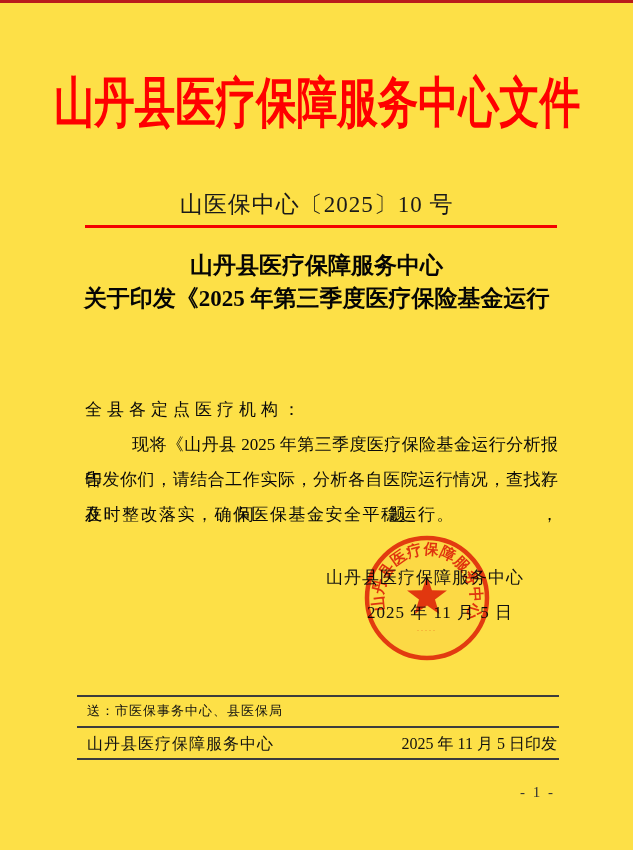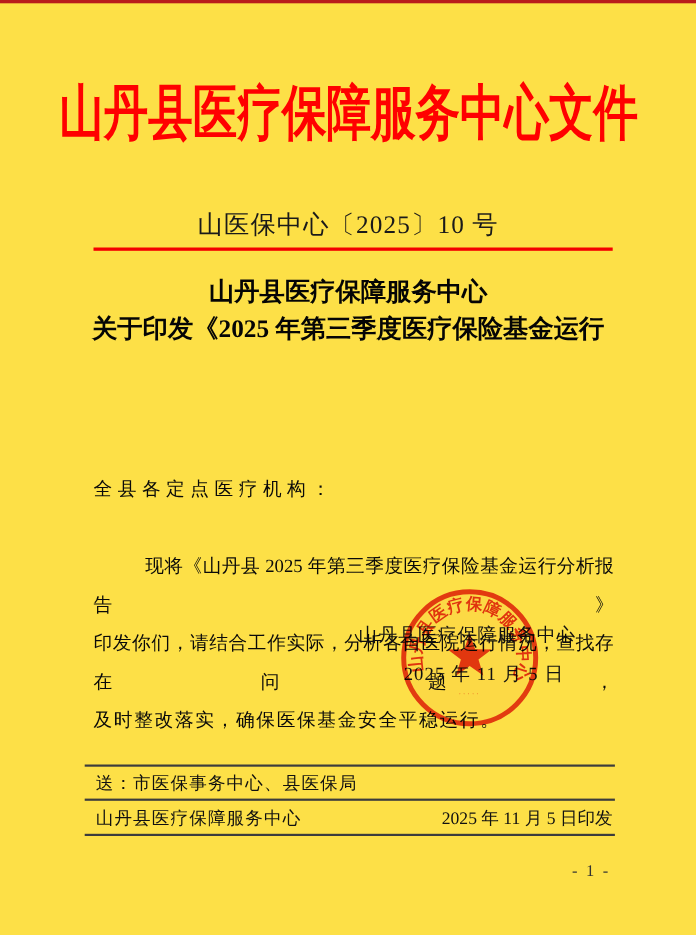--- a/index.html
+++ b/index.html
@@ -20,37 +20,37 @@
   .doc-number{position:absolute;top:186px;left:0;width:633px;text-align:center;
     font-size:23px;letter-spacing:1px;color:#1a1a1a;white-space:nowrap;}
   
   .red-line{position:absolute;top:222px;left:85px;width:472px;height:3px;background:#f40000;}
   
   .doc-title{position:absolute;top:246px;left:40px;width:553px;text-align:center;
     font-weight:bold;font-size:23px;line-height:33px;color:#050505;}
   .doc-title div{white-space:nowrap;}
   
   .body-block{position:absolute;top:389px;left:85px;width:473px;font-size:17px;color:#0a0a0a;}
-  .body-line{height:35px;line-height:35px;overflow:visible;margin-top:35px;}
+  .body-line{height:35px;line-height:35px;overflow:visible;}
   .salutation{letter-spacing:5px;white-space:nowrap;}
   .jline{text-align:justify;text-align-last:justify;}
   .indent{text-indent:47px;}
   .lastline{letter-spacing:1.5px;white-space:nowrap;}
   
   .sig-org{position:absolute;top:563px;left:300px;width:250px;text-align:center;
     font-size:17px;letter-spacing:1px;white-space:nowrap;}
   .sig-date{position:absolute;top:598px;left:315px;width:250px;text-align:center;
     font-size:17px;letter-spacing:1px;white-space:nowrap;}
   
   .seal{position:absolute;left:359px;top:527px;width:136px;height:136px;
     mix-blend-mode:multiply;pointer-events:none;}
   
   .rule{position:absolute;left:77px;width:482px;height:2px;background:#3c3c3c;}
   .rule1{top:692px;}.rule2{top:723px;}.rule3{top:755px;}
-  .cc-row{position:absolute;top:699px;left:87px;font-size:16px;letter-spacing:1px;white-space:nowrap;}
+  .cc-row{position:absolute;top:699px;left:87px;font-size:13px;letter-spacing:1px;white-space:nowrap;}
   .issuer-row{position:absolute;top:731px;left:87px;width:470px;display:flex;
     justify-content:space-between;font-size:16px;}
   .issuer-row .issuer{letter-spacing:1px;white-space:nowrap;}
   .issuer-row .pdate{white-space:nowrap;}
   
   .page-number{position:absolute;top:781px;right:78px;font-size:15px;
     letter-spacing:2px;color:#333;white-space:nowrap;}
 </style>
 </head>
 <body>

